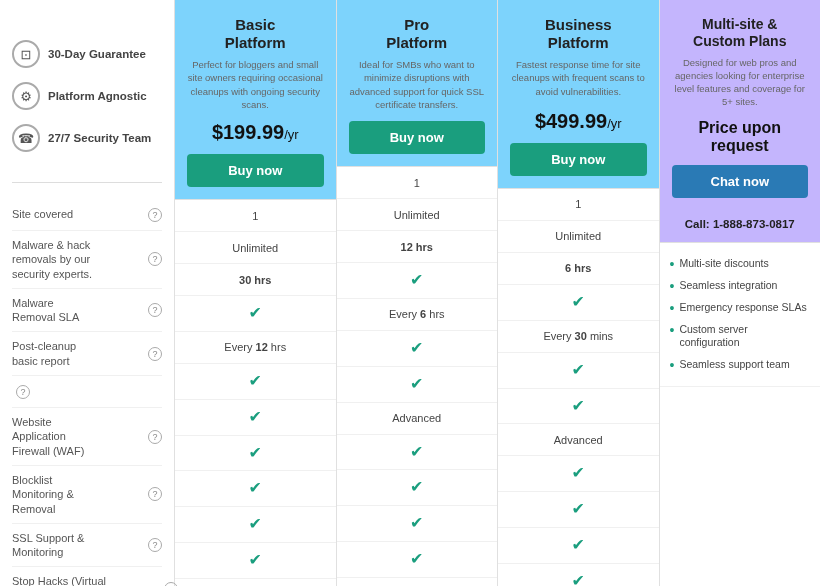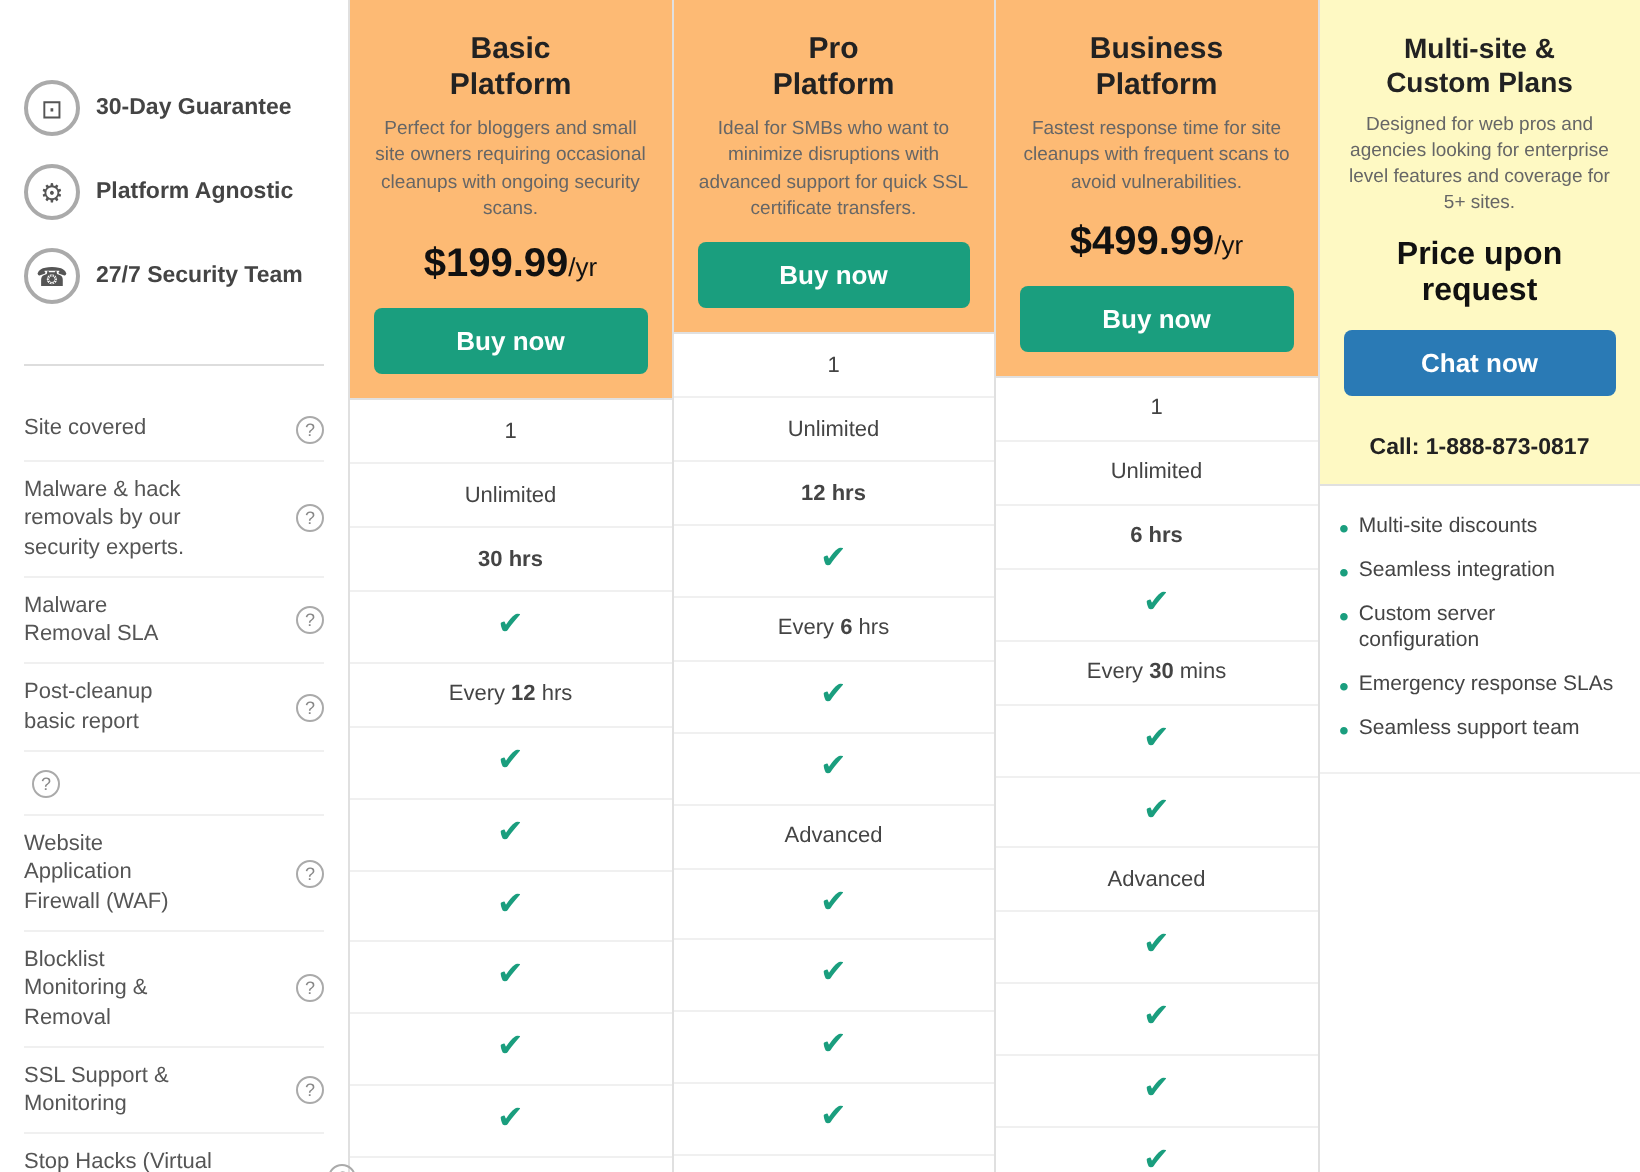--- a/index.html
+++ b/index.html
@@ -96,21 +96,21 @@
       display: flex;
       flex-direction: column;
     }
     .plan-col:last-child {
       border-right: none;
     }
     .plan-header {
       padding: 16px 12px 12px;
       text-align: center;
       border-bottom: 1px solid #e0e0e0;
-      background: #fdba74;
+      background: #7dd3fc;
     }
     .plan-title {
       font-size: 15px;
       font-weight: 700;
       color: #222;
       margin-bottom: 6px;
       line-height: 1.2;
     }
     .plan-desc {
       font-size: 9.5px;
@@ -208,21 +208,21 @@
       color: #1a9e7e;
       font-size: 14px;
       line-height: 1;
       flex-shrink: 0;
     }
     
     .plan-col-multi .plan-title {
       font-size: 14px;
     }
     .plan-col-multi .plan-header {
-      background: #fef9c3;
+      background: #c4b5fd;
     }
     
     .sla-bold { font-weight: 700; }
   </style>
 </head>
 <body>
 
 <div class="container">
 
   <div class="sidebar">
@@ -450,24 +450,24 @@
       <div class="plan-body">
         <div class="plan-cell" style="align-items:flex-start; text-align:left; padding: 10px 10px;">
           <ul class="multi-bullets">
             <li>
                 <span>Multi-site discounts</span>
               </li>
             <li>
                 <span>Seamless integration</span>
               </li>
             <li>
-                <span>Custom server configuration</span>
+                <span>Emergency response SLAs</span>
               </li>
             <li>
-                <span>Emergency response SLAs</span>
+                <span>Custom server configuration</span>
               </li>
             <li>
                 <span>Seamless support team</span>
               </li>
           </ul>
         </div>
       </div>
 
     </div>
 

